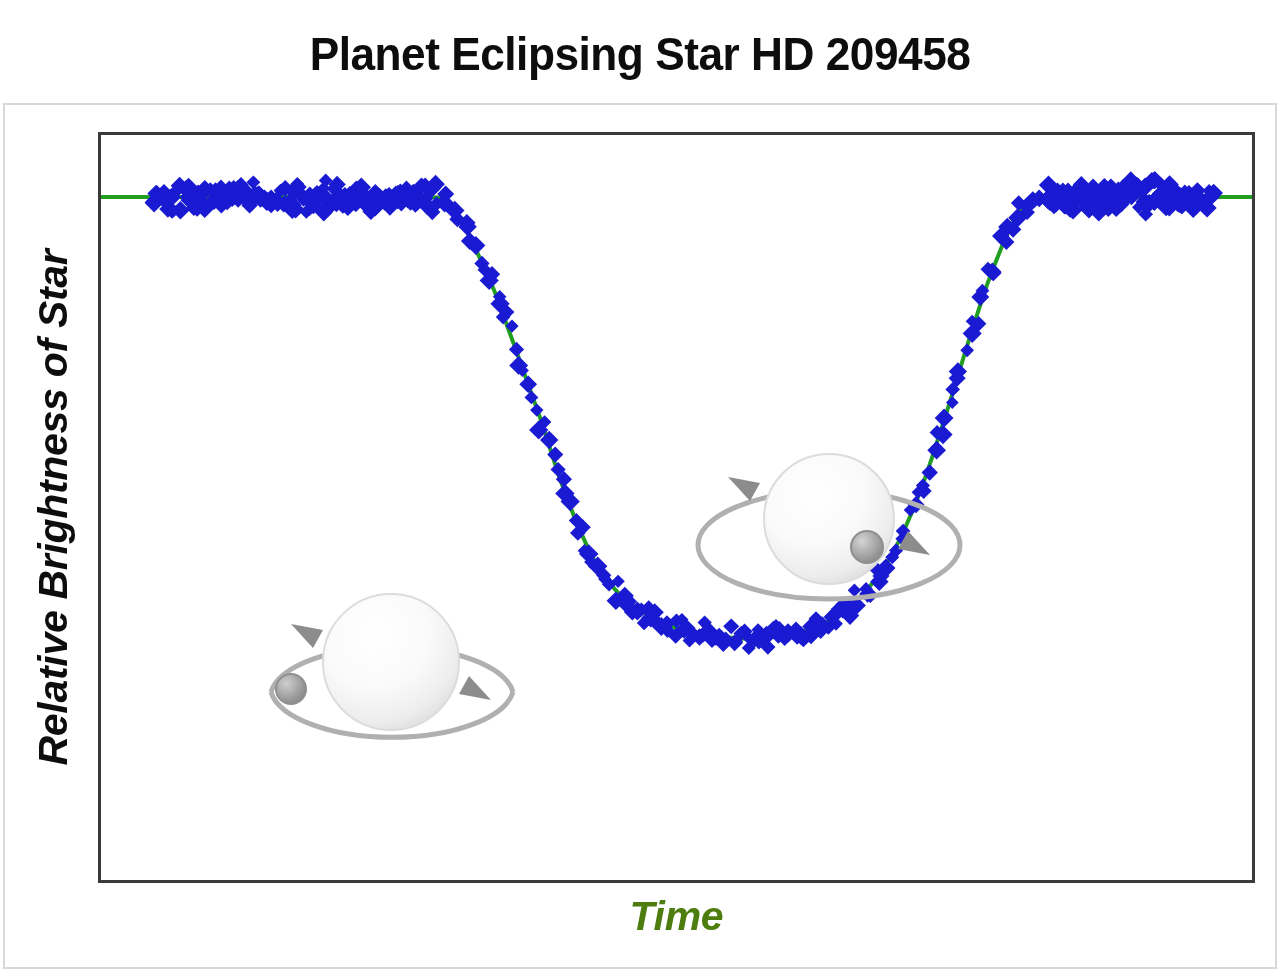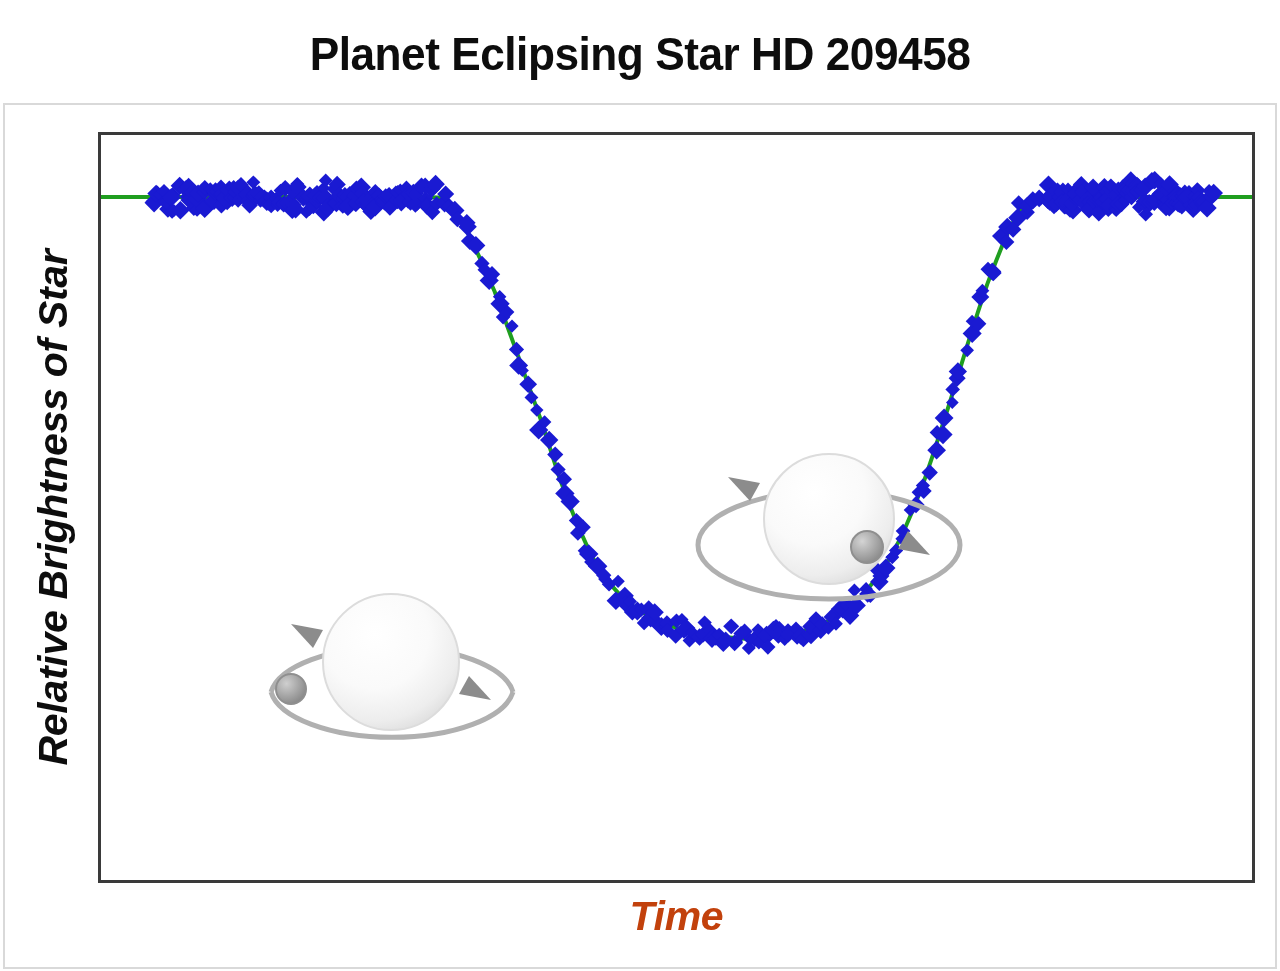--- a/index.html
+++ b/index.html
@@ -75,21 +75,21 @@
   #xlabel {
     position: absolute;
     left: 98px;
     top: 893px;
     width: 1157px;
     text-align: center;
     font-family: "Liberation Sans", sans-serif;
     font-size: 41px;
     font-weight: 700;
     font-style: italic;
-    color: #c2410c;
+    color: #4d7c0f;
     letter-spacing: -0.3px;
   }
 
   
   #plot-frame {
     position: absolute;
     left: 98px;
     top: 132px;
     width: 1157px;
     height: 751px;

